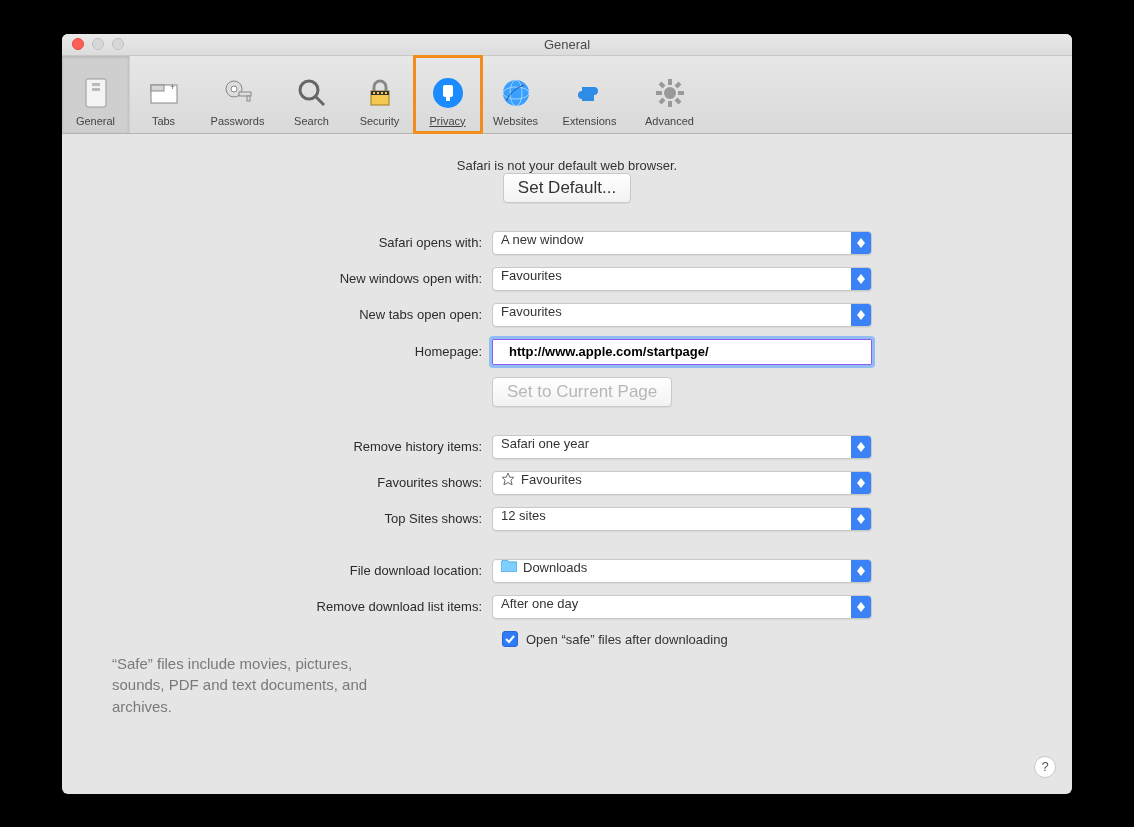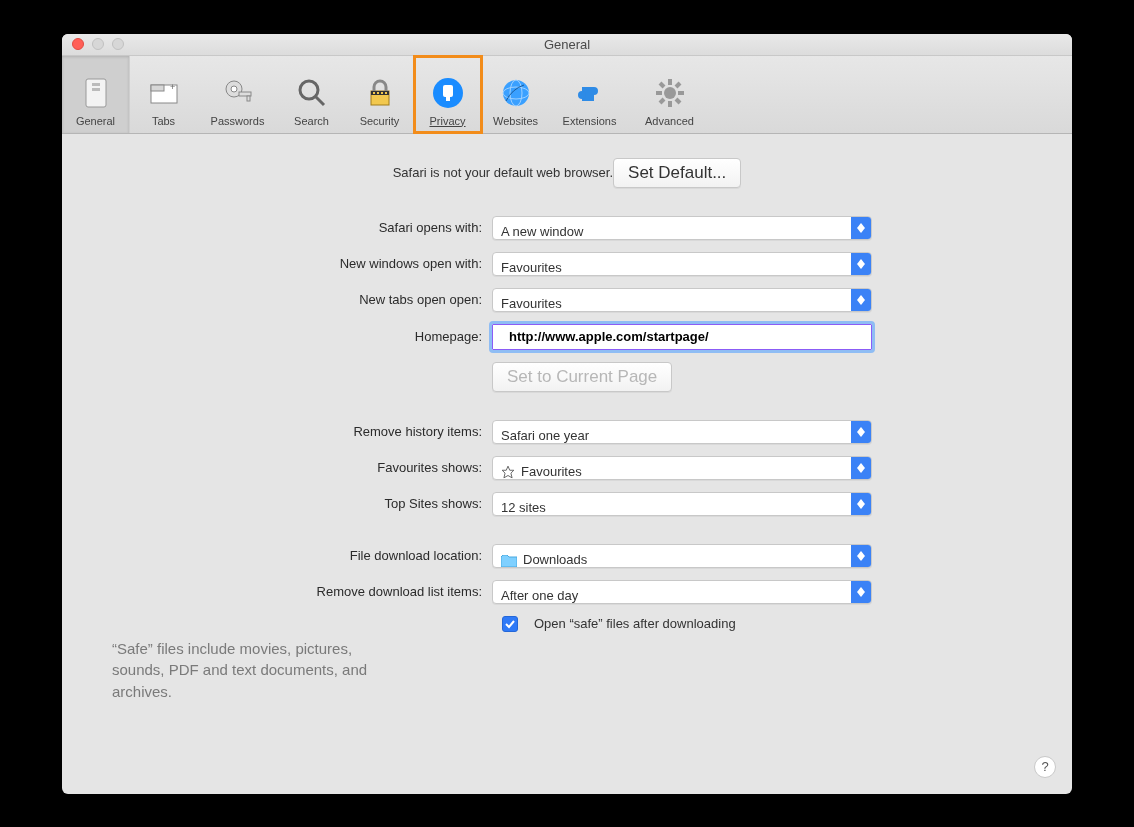--- a/index.html
+++ b/index.html
@@ -108,21 +108,21 @@
   }
   .mac-btn.disabled { color: #b7b7b7; }
   .select {
     position: relative;
     width: 380px;
     height: 24px;
     border: 1px solid #c8c8c8;
     border-radius: 4px;
     background: #fff;
     display:flex;
-    align-items:flex-end;
+    align-items:flex-start;
     padding: 0 26px 0 8px;
     font-size: 13px;
     box-shadow: 0 1px 0 rgba(0,0,0,0.05);
   }
   .select .arrows {
     position: absolute;
     right: 0; top: 0; bottom: 0;
     width: 20px;
     background: #3b82f6;
     border-top-right-radius: 3px;
@@ -137,21 +137,21 @@
     background: #fff;
     padding: 0 16px;
     font-size: 13px;
     outline: 3px solid #8fbdf4;
     outline-offset: 0;
     border-radius: 1px;
     font-weight: bold;
   }
   .spacer { height: 16px; }
   .checkbox-row {
-    display:flex; align-items:center; gap:16px;
+    display:flex; align-items:flex-end; gap:8px;
     margin-left: 390px; margin-top: 6px;
   }
   .mac-check {
     width:16px; height:16px; border-radius:3px;
     background:#2f7af7; border:1px solid #2467d8;
     display:flex; align-items:center; justify-content:center;
     flex-shrink:0;
   }
   .mac-check svg { width:12px; height:12px; }
   .small-note {
@@ -162,21 +162,21 @@
     position: absolute;
     right: 16px;
     bottom: 16px;
     width: 22px; height:22px;
     border-radius:50%;
     border:1px solid #c8c8c8;
     background:#fff;
     font-size:13px; color:#555;
     display:flex; align-items:center; justify-content:center;
   }
-  .default-row { justify-content:center; margin-bottom:28px; }
+  .default-row { justify-content:center; margin-bottom:28px;flex-direction:column; }
   .select .pre-icon { margin-right:6px; display:inline-flex; align-items:center; }
 </style>
 </head>
 <body>
 
 <div class="window">
 
   <div class="titlebar">
     <div class="traffic">
       <div class="dot red"></div>

